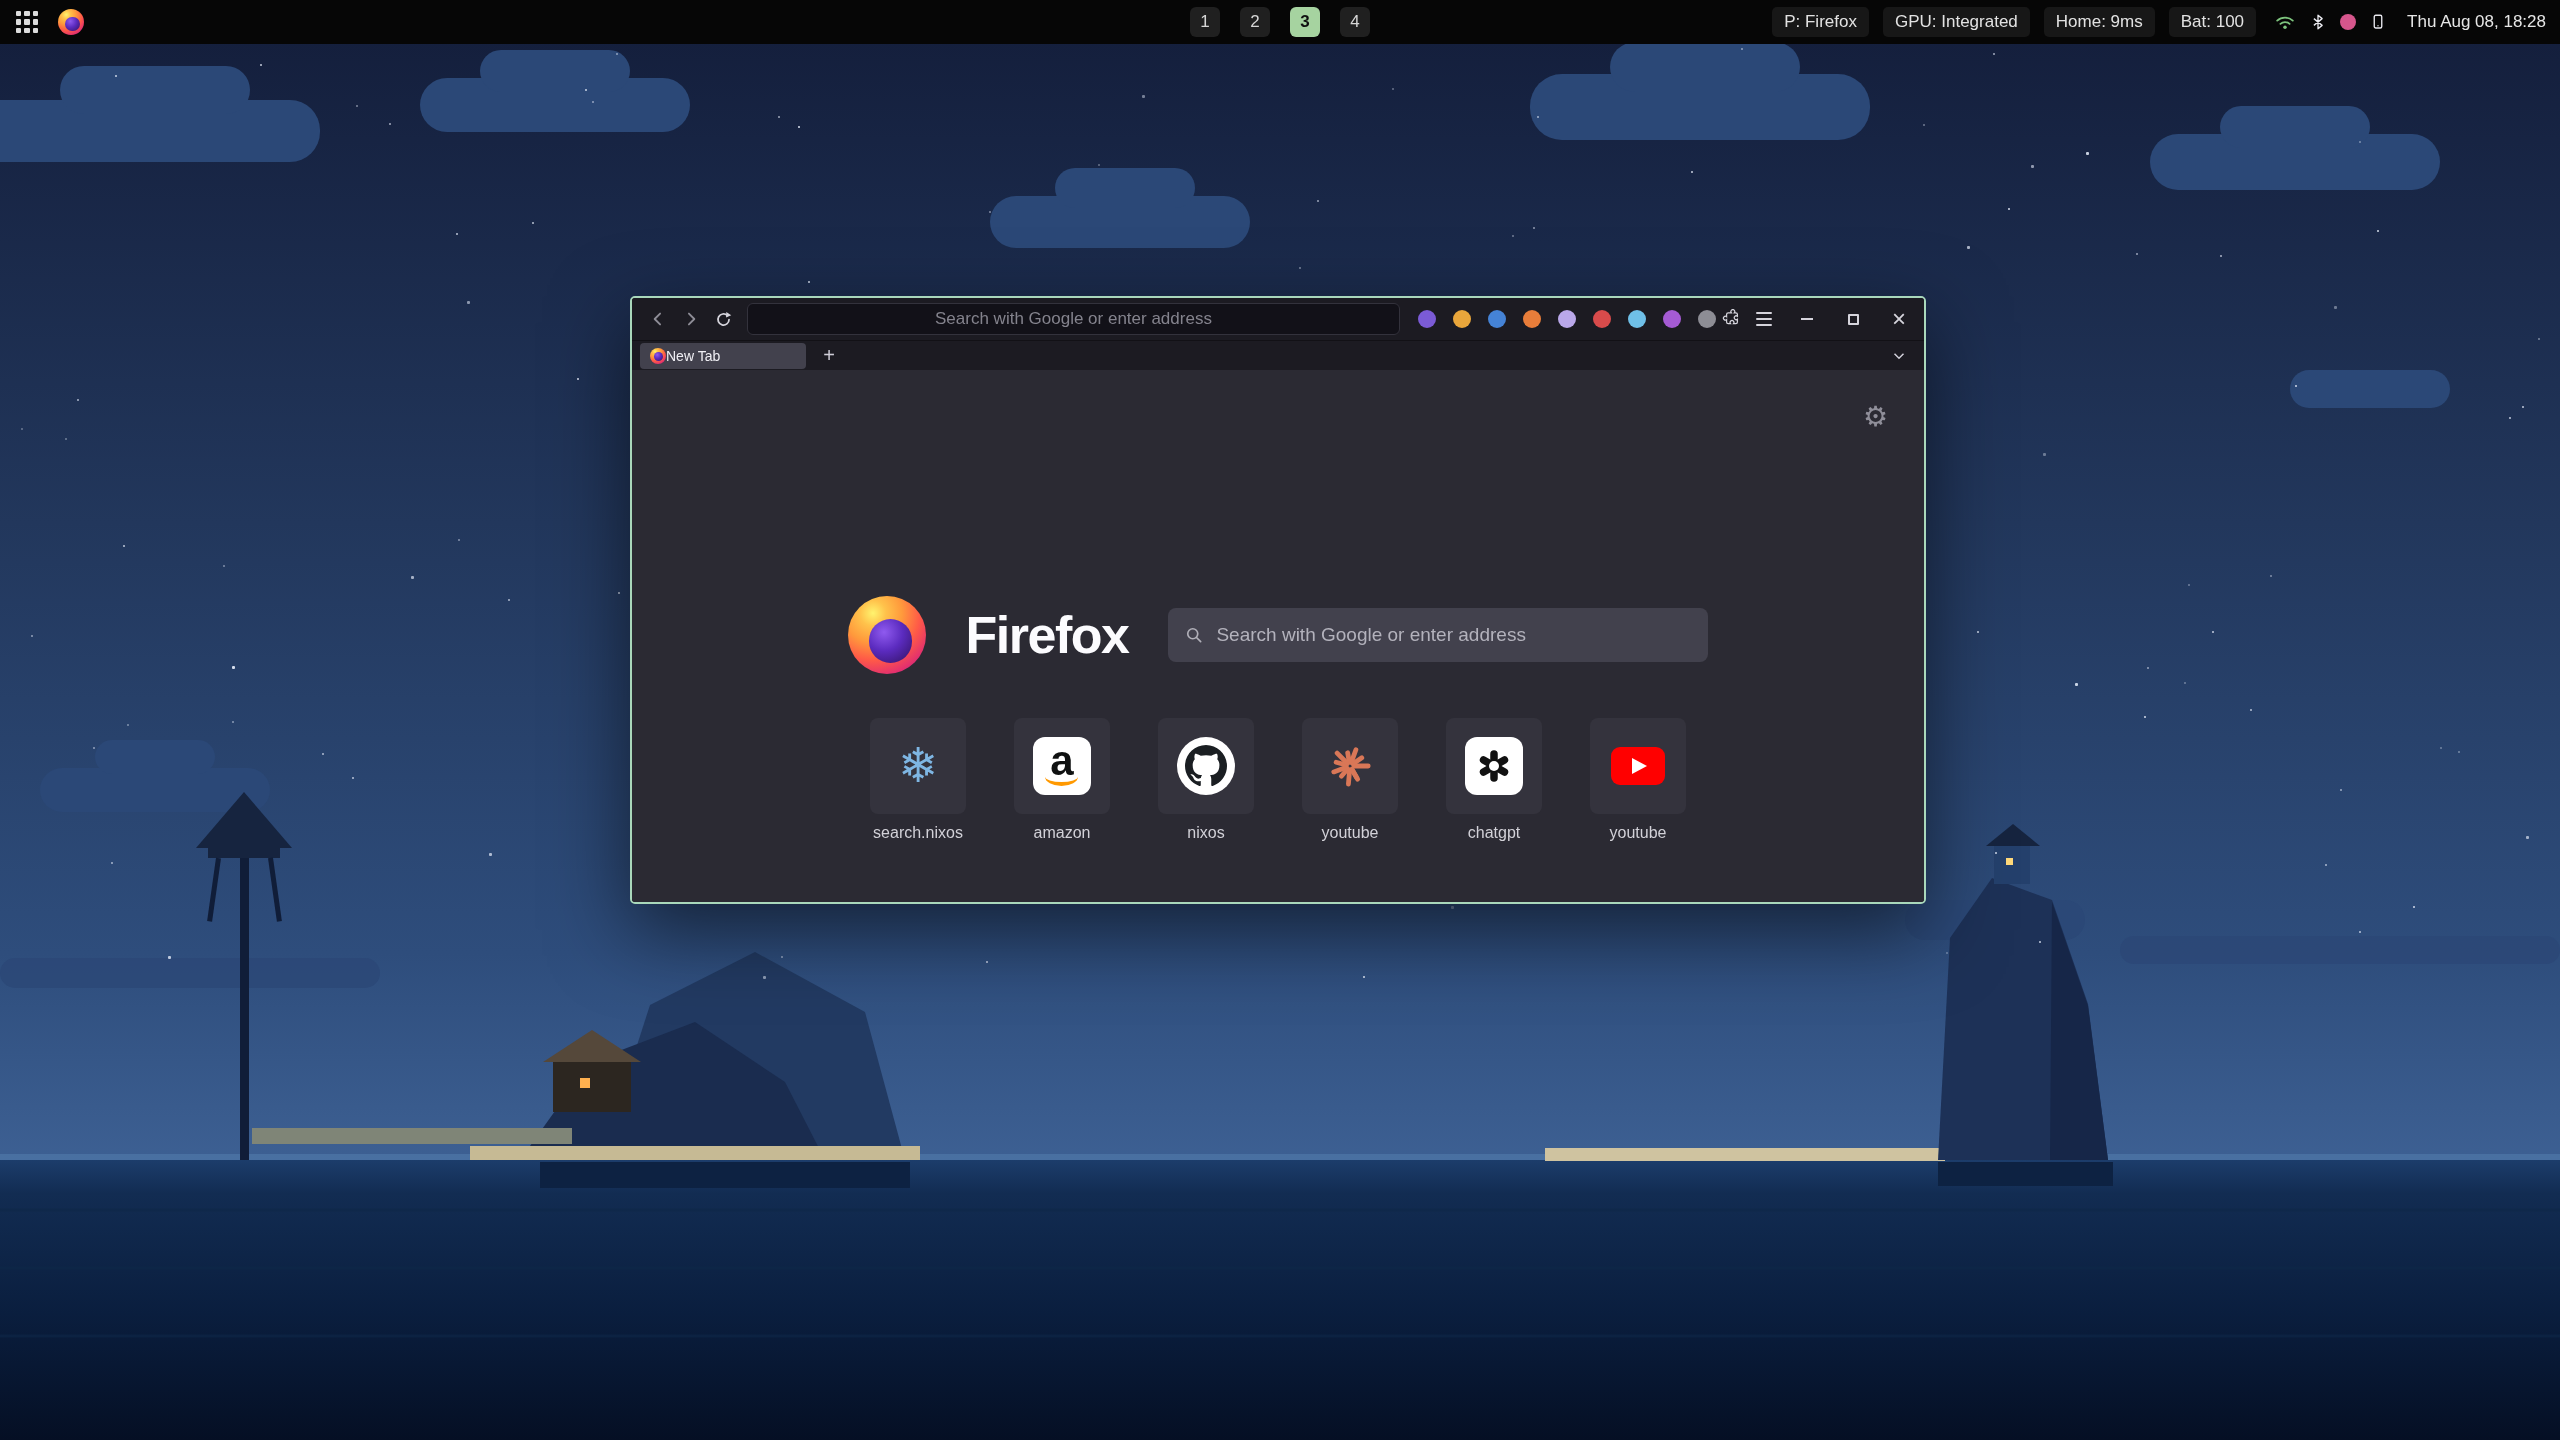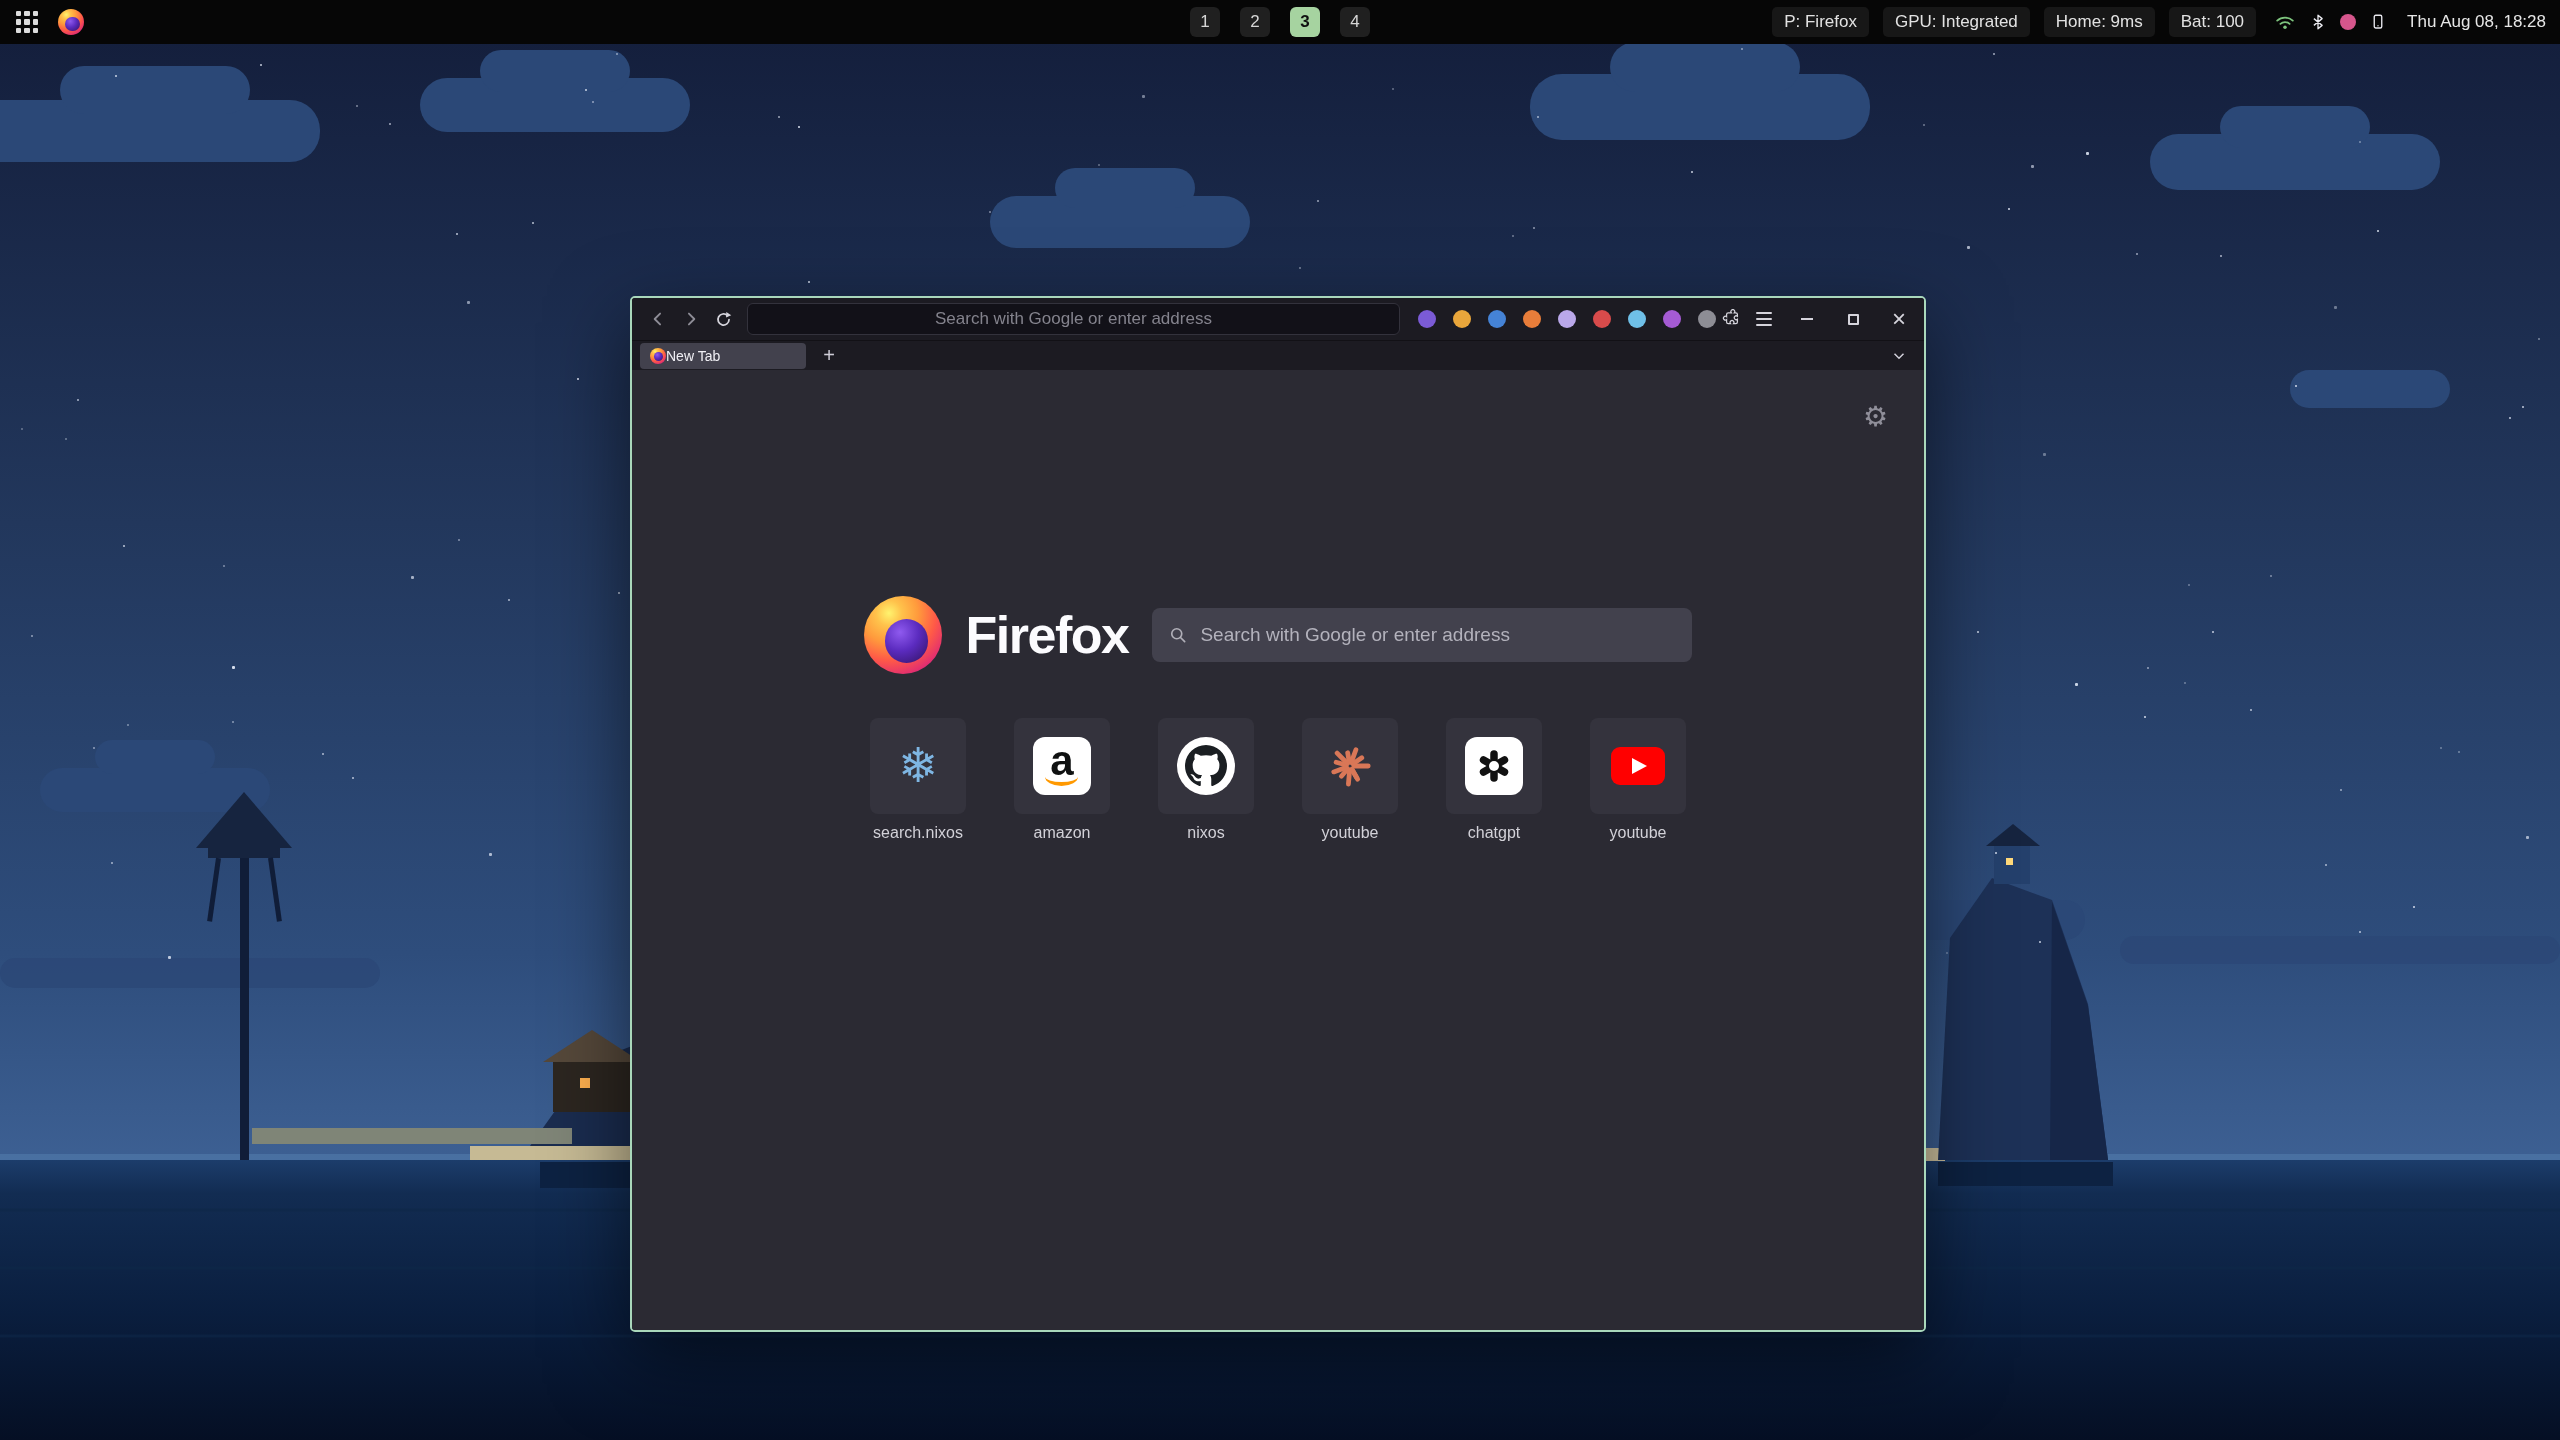--- a/index.html
+++ b/index.html
@@ -31,21 +31,21 @@
   
   .ff-gradient { background:radial-gradient(circle at 32% 22%, #fff36e 0%, #ffc24b 16%, #ff9a3c 36%, #ff5a47 58%, #e3306e 78%, #921d96 96%);
                  border-radius:50%; position:relative; overflow:hidden; }
   .ff-gradient::after { content:""; position:absolute; left:27%; top:30%; width:56%; height:56%; border-radius:50%;
                  background:radial-gradient(circle at 35% 30%, #8f5aef 0%, #5b2bbf 45%, #30115f 100%); }
   .ff-26 { width:26px; height:26px; cursor:pointer; }
   .ff-16 { width:16px; height:16px; flex:0 0 16px; }
   .ff-78 { width:78px; height:78px; }
 
   
-  .window { position:absolute; left:630px; top:296px; width:1296px; height:1036px; background:#1c1b22;
+  .window { position:absolute; left:630px; top:296px; width:1296px; height:608px; background:#1c1b22;
             border:2px solid var(--window-border,#a9d8bb); border-radius:5px;
             box-shadow:0 26px 80px rgba(0,0,0,.55); z-index:30; overflow:hidden; }
 
   .toolbar { height:42px; display:flex; align-items:center; padding:0 10px; gap:2px; background:#1c1b22; }
   .nav-btn { width:32px; height:32px; display:flex; align-items:center; justify-content:center; border-radius:4px;
              color:#8e8d97; cursor:pointer; }
   .nav-btn.reload { color:#d5d4dc; }
   .urlbar { margin-left:6px; width:674px; height:32px; background:#121118; border:1px solid #33323c; border-radius:6px;
             display:flex; align-items:center; justify-content:center; cursor:text; }
   .urlbar span { color:#84838d; font-size:17px; }
@@ -65,21 +65,21 @@
   .tab { width:166px; height:26px; background:#42414d; border-radius:4px; display:flex; align-items:center; 
          padding:0 10px; cursor:pointer; }
   .tab-title { font-size:14px; color:#f0eff4; white-space:nowrap; }
   .newtab-btn { margin-left:10px; color:#cfced8; font-size:20px; width:26px; height:26px;
                 display:flex; align-items:center; justify-content:center; cursor:pointer; }
   .alltabs-btn { position:absolute; right:10px; color:#cfced8; }
 
   .content { position:absolute; top:72px; left:0; right:0; bottom:0; background:#2b2a33; }
   .gear { position:absolute; top:30px; right:36px; font-size:28px; color:#8f8e99; cursor:pointer; }
 
-  .hero { position:absolute; top:226px; left:0; width:100%; display:flex; align-items:center; justify-content:center; gap:24px; }
+  .hero { position:absolute; top:226px; left:0; width:100%; display:flex; align-items:center; justify-content:center; gap:40px; }
   .wordmark { font-size:52px; font-weight:700; color:#fbfbfe; letter-spacing:-1.5px; }
   .searchbox { width:540px; height:54px; background:#42414d; border-radius:8px; display:flex; align-items:center;
                padding:0 16px; gap:12px; cursor:text; }
   .searchbox span { color:#b3b2bc; font-size:19px; }
 
   .shortcuts { position:absolute; top:348px; left:0; width:100%; display:flex; justify-content:center; gap:48px; }
   .shortcut { width:96px; display:flex; flex-direction:column; align-items:center; cursor:pointer; }
   .tile { width:96px; height:96px; background:#34333d; border-radius:8px; display:flex; align-items:center; justify-content:center; }
   .sc-label { margin-top:10px; font-size:16px; color:#d2d1d8; white-space:nowrap; }
 

